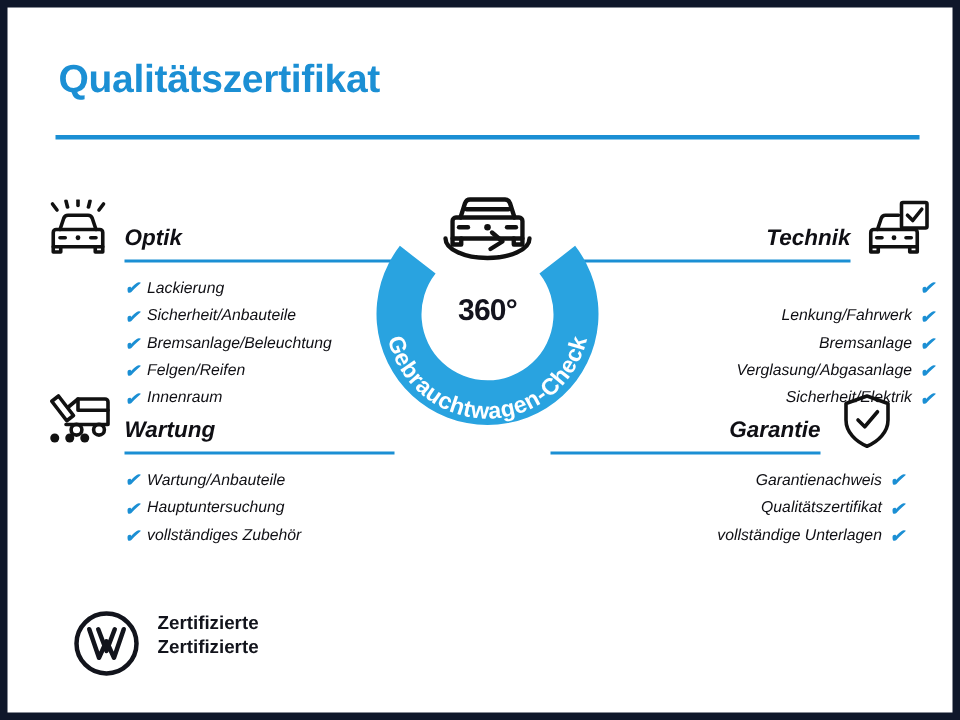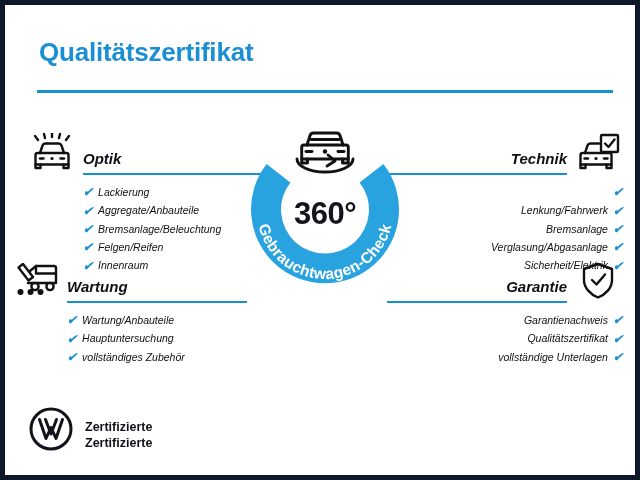--- a/index.html
+++ b/index.html
@@ -41,23 +41,23 @@
     background: #1b8fd4;
   }
 
   
   .section {
     position: absolute;
     width: 236px;
     font-style: italic;
   }
   .sec-optik   { left: 22px;  top: 128px; }
-  .sec-wartung { left: 6px;  top: 256px; }
+  .sec-wartung { left: 22px;  top: 256px; }
   .sec-technik { left: 382px; top: 128px; }
-  .sec-garantie{ left: 382px; top: 256px; }
+  .sec-garantie{ left: 362px; top: 256px; }
 
   .sec-head {
     position: relative;
     height: 42px;
   }
   .sec-title {
     position: absolute;
     bottom: 8px;
     font-size: 15px;
     font-weight: bold;
@@ -122,33 +122,33 @@
     width: 184px;
     height: 184px;
   }
   .badge svg { display: block; width: 100%; height: 100%; }
   .badge-num {
     position: absolute;
     left: 0;
     top: 77px;
     width: 100%;
     text-align: center;
-    font-size: 31px;
+    font-size: 20px;
     font-weight: bold;
     color: #14141e;
     letter-spacing: -0.5px;
   }
 
   
   .footer {
     position: absolute;
-    left: 24px;
+    left: 44px;
     top: 402px;
     display: flex;
-    align-items: flex-end;
+    align-items: flex-start;
   }
   .vw-logo { width: 44px; height: 44px; }
   .vw-logo svg { display: block; width: 100%; height: 100%; }
   .footer-text {
     margin-left: 12px;
     font-size: 12.5px;
     font-weight: bold;
     color: #12141c;
     line-height: 1.28;
   }
@@ -186,21 +186,21 @@
       <div class="sec-title">Optik</div>
       <div class="sec-rule"></div>
     </div>
     <ul class="check-list">
       <li>
           <span class="tick">✔</span>
           <span>Lackierung</span>
         </li>
       <li>
           <span class="tick">✔</span>
-          <span>Aggregate/Anbauteile</span>
+          <span>Sicherheit/Anbauteile</span>
         </li>
       <li>
           <span class="tick">✔</span>
           <span>Bremsanlage/Beleuchtung</span>
         </li>
       <li>
           <span class="tick">✔</span>
           <span>Felgen/Reifen</span>
         </li>
       <li>

